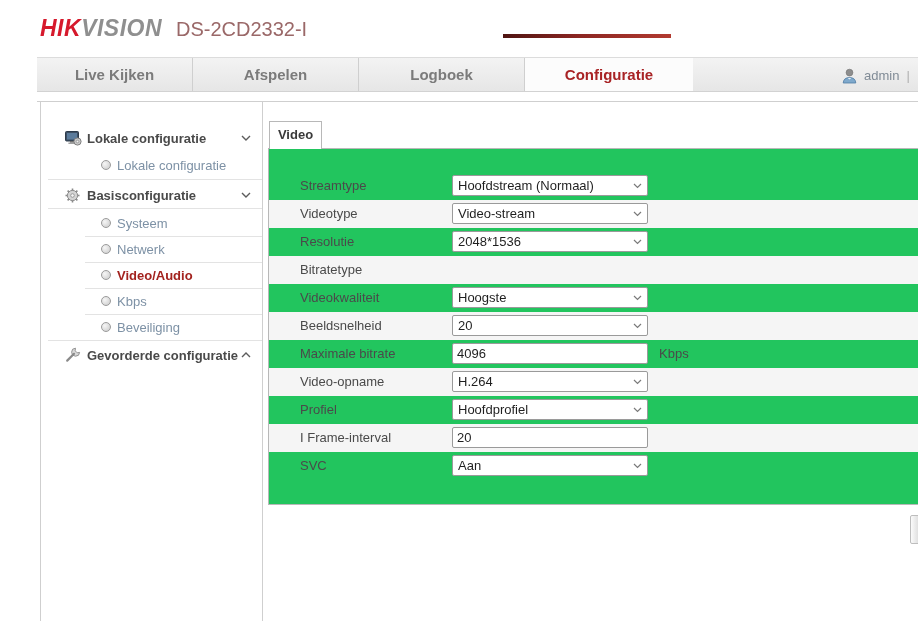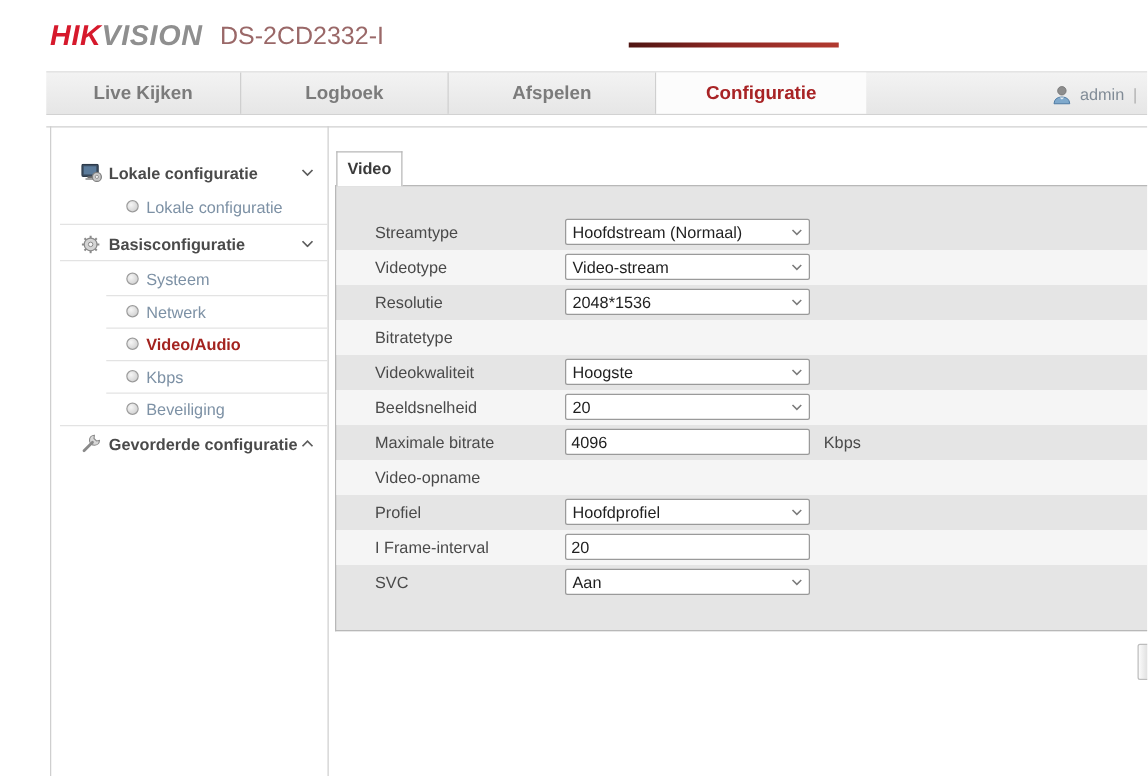--- a/index.html
+++ b/index.html
@@ -41,21 +41,21 @@
   .bullet{position:absolute;left:60px;width:8px;height:8px;border:1px solid #9b9b9b;border-radius:50%;
           background:radial-gradient(circle at 35% 35%,#f6f6f6,#c9c9c9);}
   .sub-label{position:absolute;left:76px;font-size:13px;color:#7d91a5;white-space:nowrap;}
   .sub-label.active{color:#a3231f;font-weight:bold;}
   .divider{position:absolute;height:1px;background:#e3e3e3;}
 
   
   .video-tab{position:absolute;left:269px;top:121px;width:53px;height:28px;background:#fff;
              border:1px solid #b8b8b8;border-bottom:none;box-sizing:border-box;z-index:3;
              text-align:center;line-height:26px;font-size:13px;color:#3a3a3a;cursor:pointer;font-weight:bold;}
-  .panel{position:absolute;left:268px;top:148px;width:650px;height:357px;background:#e5e5e5;
+  .panel{position:absolute;left:268px;top:148px;width:650px;height:357px;background:#22c55e;
          border-left:1px solid #b8b8b8;border-top:1px solid #b8b8b8;border-bottom:1px solid #b8b8b8;
          box-sizing:border-box;z-index:1;}
   .frow{position:absolute;left:0;width:649px;height:28px;}
   .frow.striped{background:#f5f5f5;}
   .flabel{position:absolute;left:31px;top:0;line-height:28px;font-size:13px;color:#4a4a4a;white-space:nowrap;}
   .fselect{position:absolute;left:183px;top:3px;width:196px;height:21px;box-sizing:border-box;
            border:1px solid #9a9a9a;border-radius:2px;background:#fff;cursor:pointer;padding-left:17px;}
   .fselect .val{position:absolute;left:5px;top:0;line-height:19px;font-size:13px;color:#1f1f1f;white-space:nowrap;}
   .fselect .chev{position:absolute;right:5px;top:7px;}
   .finput{position:absolute;left:183px;top:3px;width:196px;height:21px;box-sizing:border-box;
@@ -69,22 +69,22 @@
 </head>
 <body>
 
 <div id="screen">
 
   <div class="logo"><span class="hik">HIK</span><span class="vision">VISION</span></div>
   <div class="model">DS-2CD2332-I</div>
 
   <div class="tabbar">
     <div class="tab t0">Live Kijken</div>
+    <div class="tab t1">Afspelen</div>
     <div class="tab t2">Logboek</div>
-    <div class="tab t1">Afspelen</div>
     <div class="tab t3">Configuratie</div>
     <div class="userblock">
       <svg width="15" height="16" viewBox="0 0 15 16">
         <circle cx="7.5" cy="4.6" r="3.4" fill="#8d8d8d" stroke="#6e6e6e" stroke-width="0.6"></circle>
         <path d="M1.2 15 Q1.6 9.6 7.5 9.6 Q13.4 9.6 13.8 15 Z" fill="#7fa9cc" stroke="#4f7ba3" stroke-width="0.8"></path>
         <path d="M5.6 9.9 L7.5 11.6 L9.4 9.9" fill="#e8f1f8" stroke="none"></path>
       </svg>
       <span class="username">admin</span>
       <span class="userpipe">|</span>
     </div>
@@ -233,20 +233,26 @@
     </div>
 
     <div class="frow" style="top:191px;">
       <span class="flabel">Maximale bitrate</span>
       <input class="finput" type="text" value="4096" style="">
       <span class="fsuffix">Kbps</span>
     </div>
 
     <div class="frow striped" style="top:219px;">
       <span class="flabel">Video-opname</span>
+      <div class="fselect">
+        <span class="val">H.264</span>
+        <svg class="chev" width="9" height="6" viewBox="0 0 9 6">
+            <polyline points="1,1 4.5,4.5 8,1" fill="none" stroke="#7a7a7a" stroke-width="1.2"></polyline>
+          </svg>
+      </div>
     </div>
 
     <div class="frow" style="top:247px;">
       <span class="flabel">Profiel</span>
       <div class="fselect">
         <span class="val">Hoofdprofiel</span>
         <svg class="chev" width="9" height="6" viewBox="0 0 9 6">
             <polyline points="1,1 4.5,4.5 8,1" fill="none" stroke="#7a7a7a" stroke-width="1.2"></polyline>
           </svg>
       </div>

